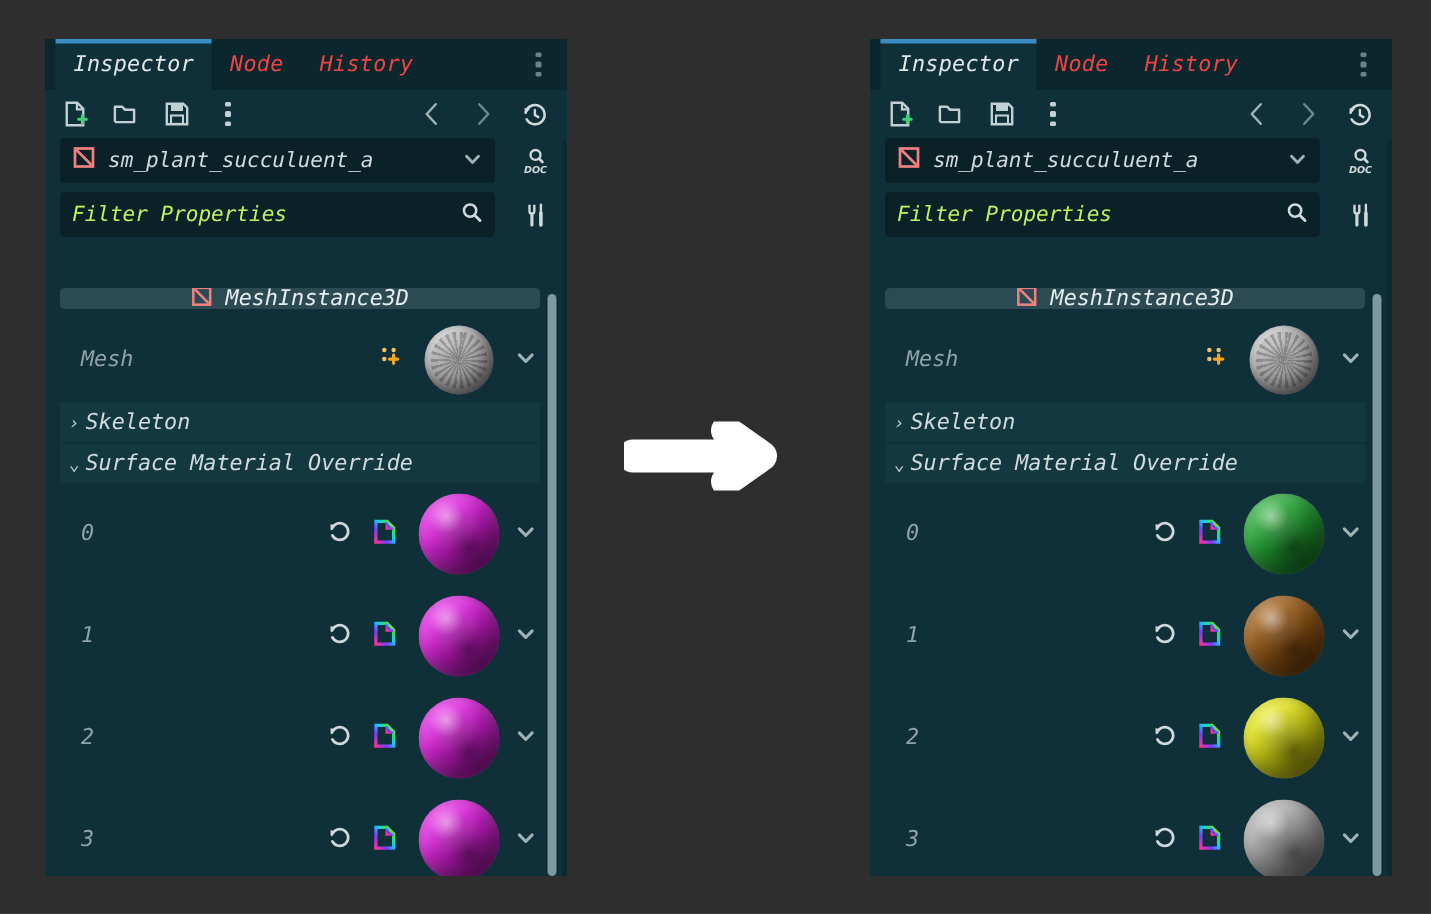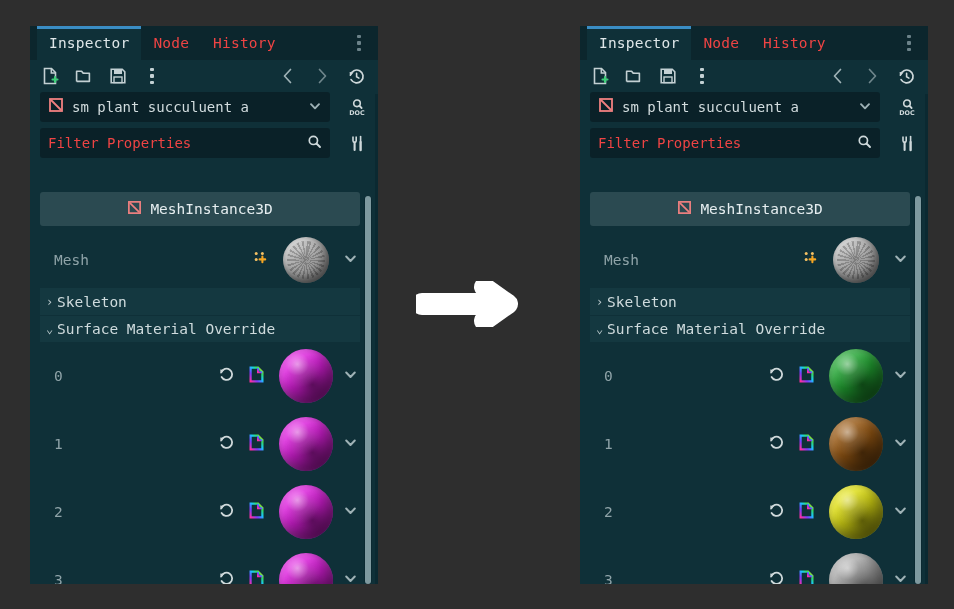--- a/index.html
+++ b/index.html
@@ -8,20 +8,21 @@
     margin: 0; padding: 0;
     width: 954px; height: 609px;
     background: #2e2e2e;
     font-family: "DejaVu Sans Mono", "Liberation Mono", monospace;
     overflow: hidden;
   }
   #stage {
     position: relative;
     width: 954px; height: 609px;
     background: #2e2e2e;
+    font-style: italic;
   }
 
   
   .panel {
     position: absolute;
     top: 26px;
     height: 558px;
     background: #0f3038;
     overflow: hidden;
   }
@@ -106,40 +107,40 @@
     padding: 0 8px;
     gap: 8px;
     min-width: 0;
   }
   .field .txt {
     flex: 1;
     font-size: 14px;
     color: #d2dcde;
     white-space: nowrap; overflow: hidden; text-overflow: ellipsis;
   }
-  .field .txt.placeholder { color: #ef4444; }
+  .field .txt.placeholder { color: #bef264; }
   .sidebtn {
     width: 22px; height: 26px;
     display: flex; align-items: center; justify-content: center;
     color: #ef4444;
     flex: none;
   }
 
   
   .chev { color: #9fb2b6; }
 
   
   .content {
     position: absolute;
     left: 10px; right: 18px;
     top: 132px; bottom: 0;
     overflow: hidden;
   }
   .classhdr {
-    height: 34px;
+    height: 14px;
     background: #2b4a51;
     border-radius: 3px;
     display: flex; align-items: center; justify-content: center;
     gap: 8px;
     font-size: 14.5px;
     color: #e6eef0;
     margin-bottom: 6px;
   }
   .meshrow {
     height: 56px;

